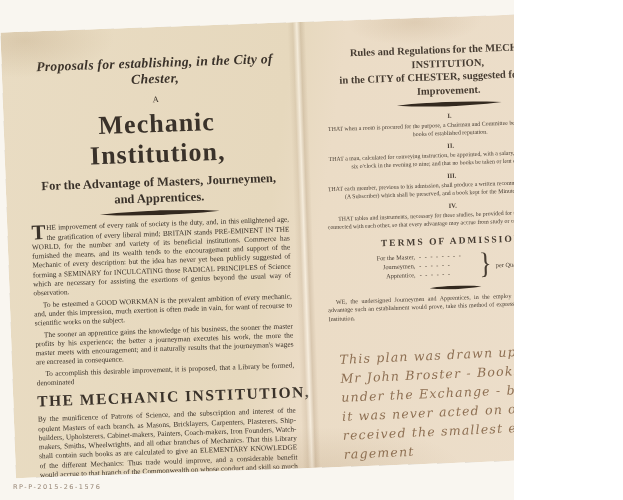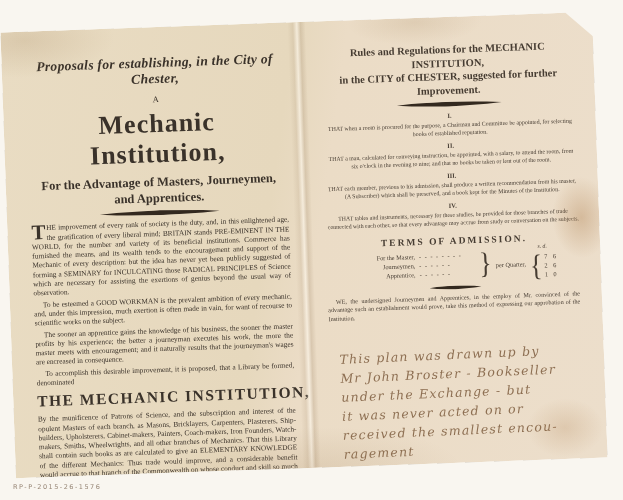--- a/index.html
+++ b/index.html
@@ -1,16 +1,16 @@
 <!DOCTYPE html>
 <html><head>
 <meta charset="utf-8">
 <style>
   html,body{margin:0;padding:0;}
-  .scan{position:relative;width:623px;height:500px;background:#f9f6f0;overflow:hidden;font-family:"Liberation Serif",serif;}
+  .scan{position:relative;width:514px;height:500px;background:#f9f6f0;overflow:hidden;font-family:"Liberation Serif",serif;}
   .paper{position:absolute;left:8px;top:22px;width:592px;height:446px;transform:rotate(-2deg);
     background:linear-gradient(100deg,#e9dcc3 0%,#e6d8bd 44%,#ebdcc6 52%,#ecdecb 100%);
     box-shadow:1px 2px 7px rgba(90,70,40,.35), 0 0 2px rgba(90,70,40,.3);
     clip-path:polygon(0 0,95.5% 0,100% 5.5%,100% 100%,0 100%);
     display:flex;}
   .mottle{position:absolute;inset:0;pointer-events:none;
     background:
       radial-gradient(ellipse 42px 58px at 97% 46%,rgba(166,115,62,.33),rgba(166,115,62,0) 70%),
       radial-gradient(ellipse 55px 42px at 93% 93%,rgba(166,115,62,.20),rgba(166,115,62,0) 70%),
       radial-gradient(ellipse 200px 60px at 50% 101%,rgba(140,105,60,.14),rgba(140,105,60,0) 75%),

